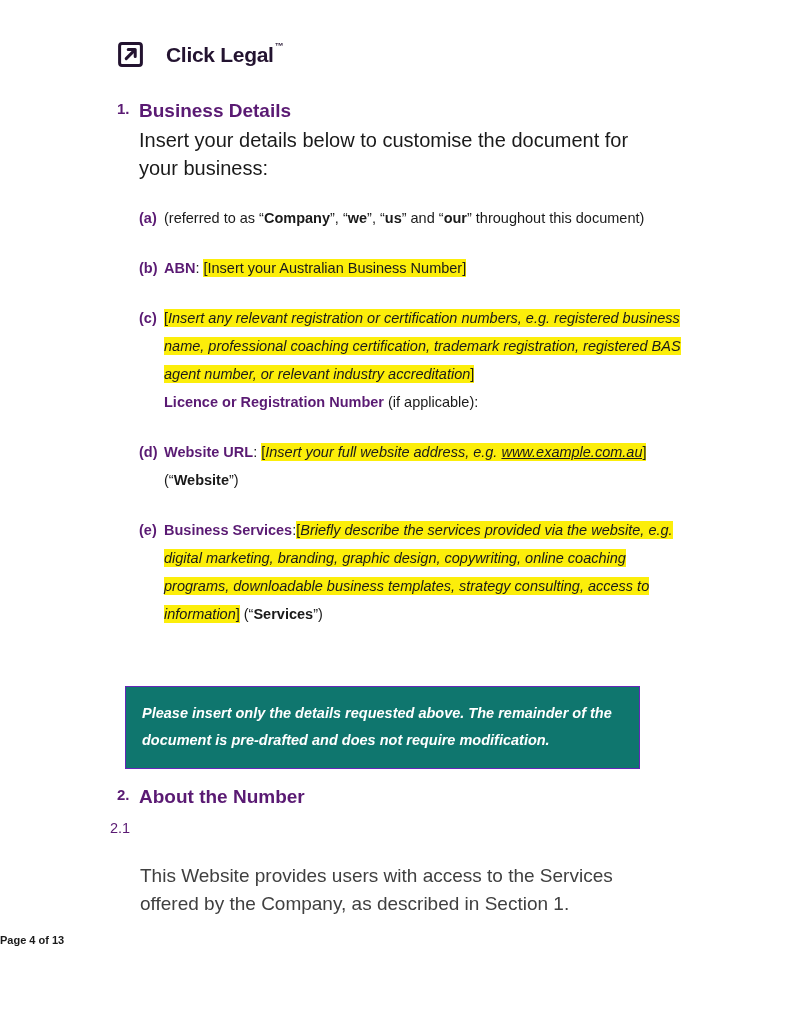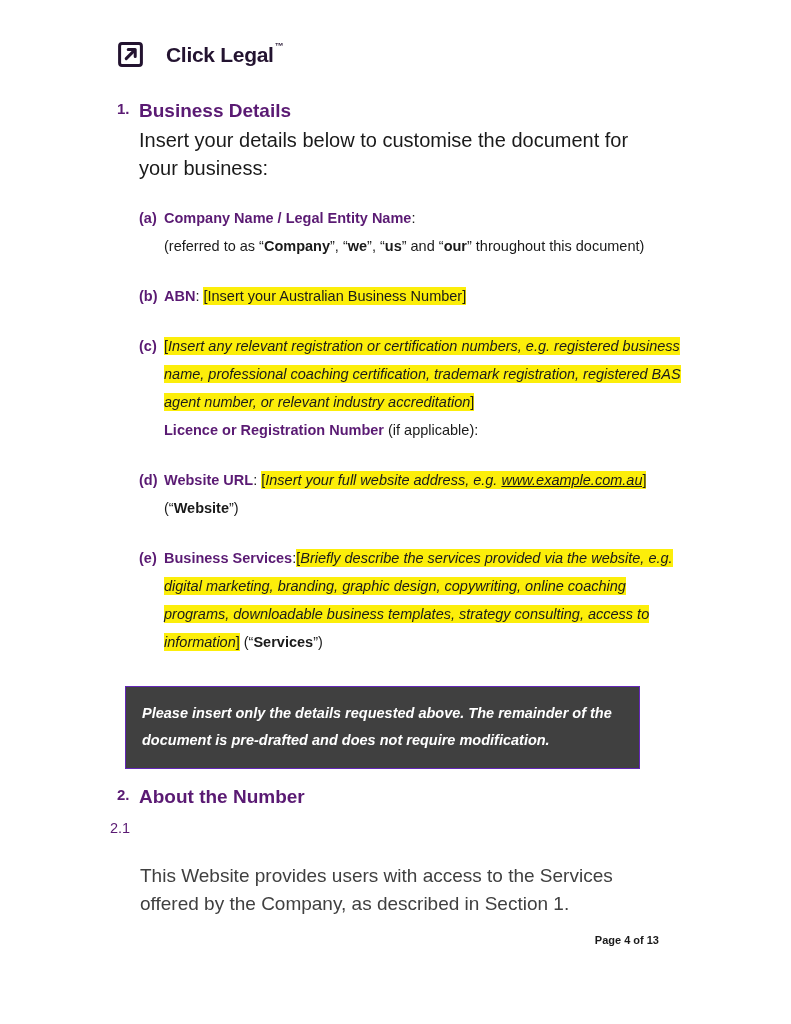--- a/index.html
+++ b/index.html
@@ -133,21 +133,21 @@
     padding: 1px 0;
   }
 
   
   .callout {
     position: absolute;
     left: 125px;
     top: 686px;
     width: 515px;
     box-sizing: border-box;
-    background: #404040;
+    background: #0f766e;
     border: 1px solid #6427b8;
     padding: 13px 16px 14px 16px;
     color: #ffffff;
     font-style: italic;
     font-weight: bold;
     font-size: 14.5px;
     line-height: 27px;
   }
 
   
@@ -176,21 +176,21 @@
     color: #404040;
     margin-top: 48px;
   }
 
   
   .footer {
     position: absolute;
     left: 0;
     top: 934px;
     width: 659px;
-    text-align: right;
+    text-align: left;
     font-size: 11px;
     font-weight: bold;
     color: #1a1a1a;
   }
 </style>
 </head>
 <body>
 
 <div class="page">
 
@@ -210,21 +210,20 @@
     <div class="h-sec">
       <span class="num">1.</span>
       <span class="label">Business Details</span>
     </div>
 
     <div class="sec-intro">Insert your details below to customise the document for your business:</div>
 
     <div class="item">
       <span class="marker">(a)</span>
       <div class="body">
-        <p><span class="lbl">Company Name / Legal Entity Name</span><span>:</span></p>
         <p><span>(referred to as “</span><span class="bold">Company</span><span>”, “</span><span class="bold">we</span><span>”, “</span><span class="bold">us</span><span>” and “</span><span class="bold">our</span><span>” throughout this document)</span></p>
       </div>
     </div>
 
     <div class="item">
       <span class="marker">(b)</span>
       <div class="body">
         <p><span class="lbl">ABN</span><span>:</span><span>&nbsp;</span><span class="hl">[Insert your Australian Business Number]</span></p>
       </div>
     </div>

